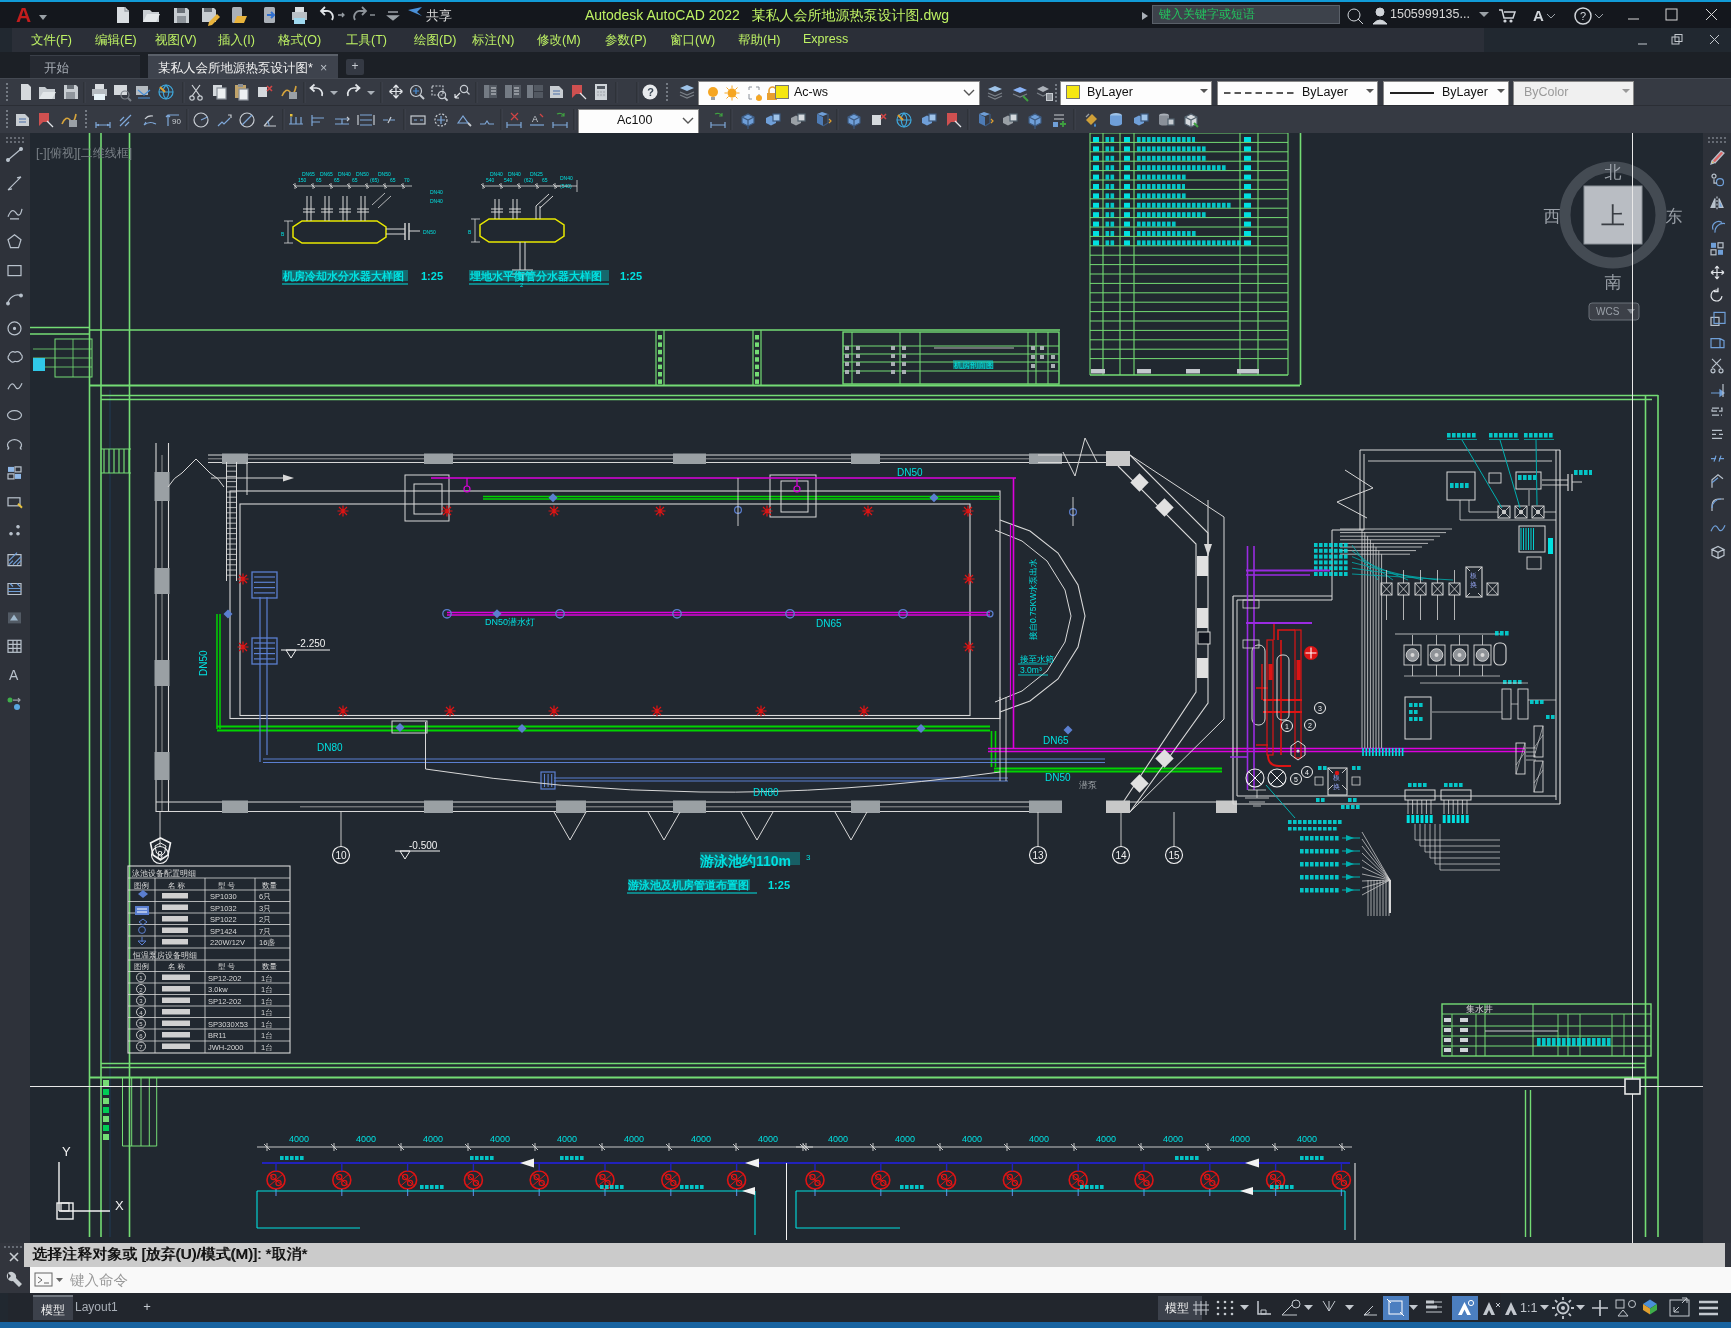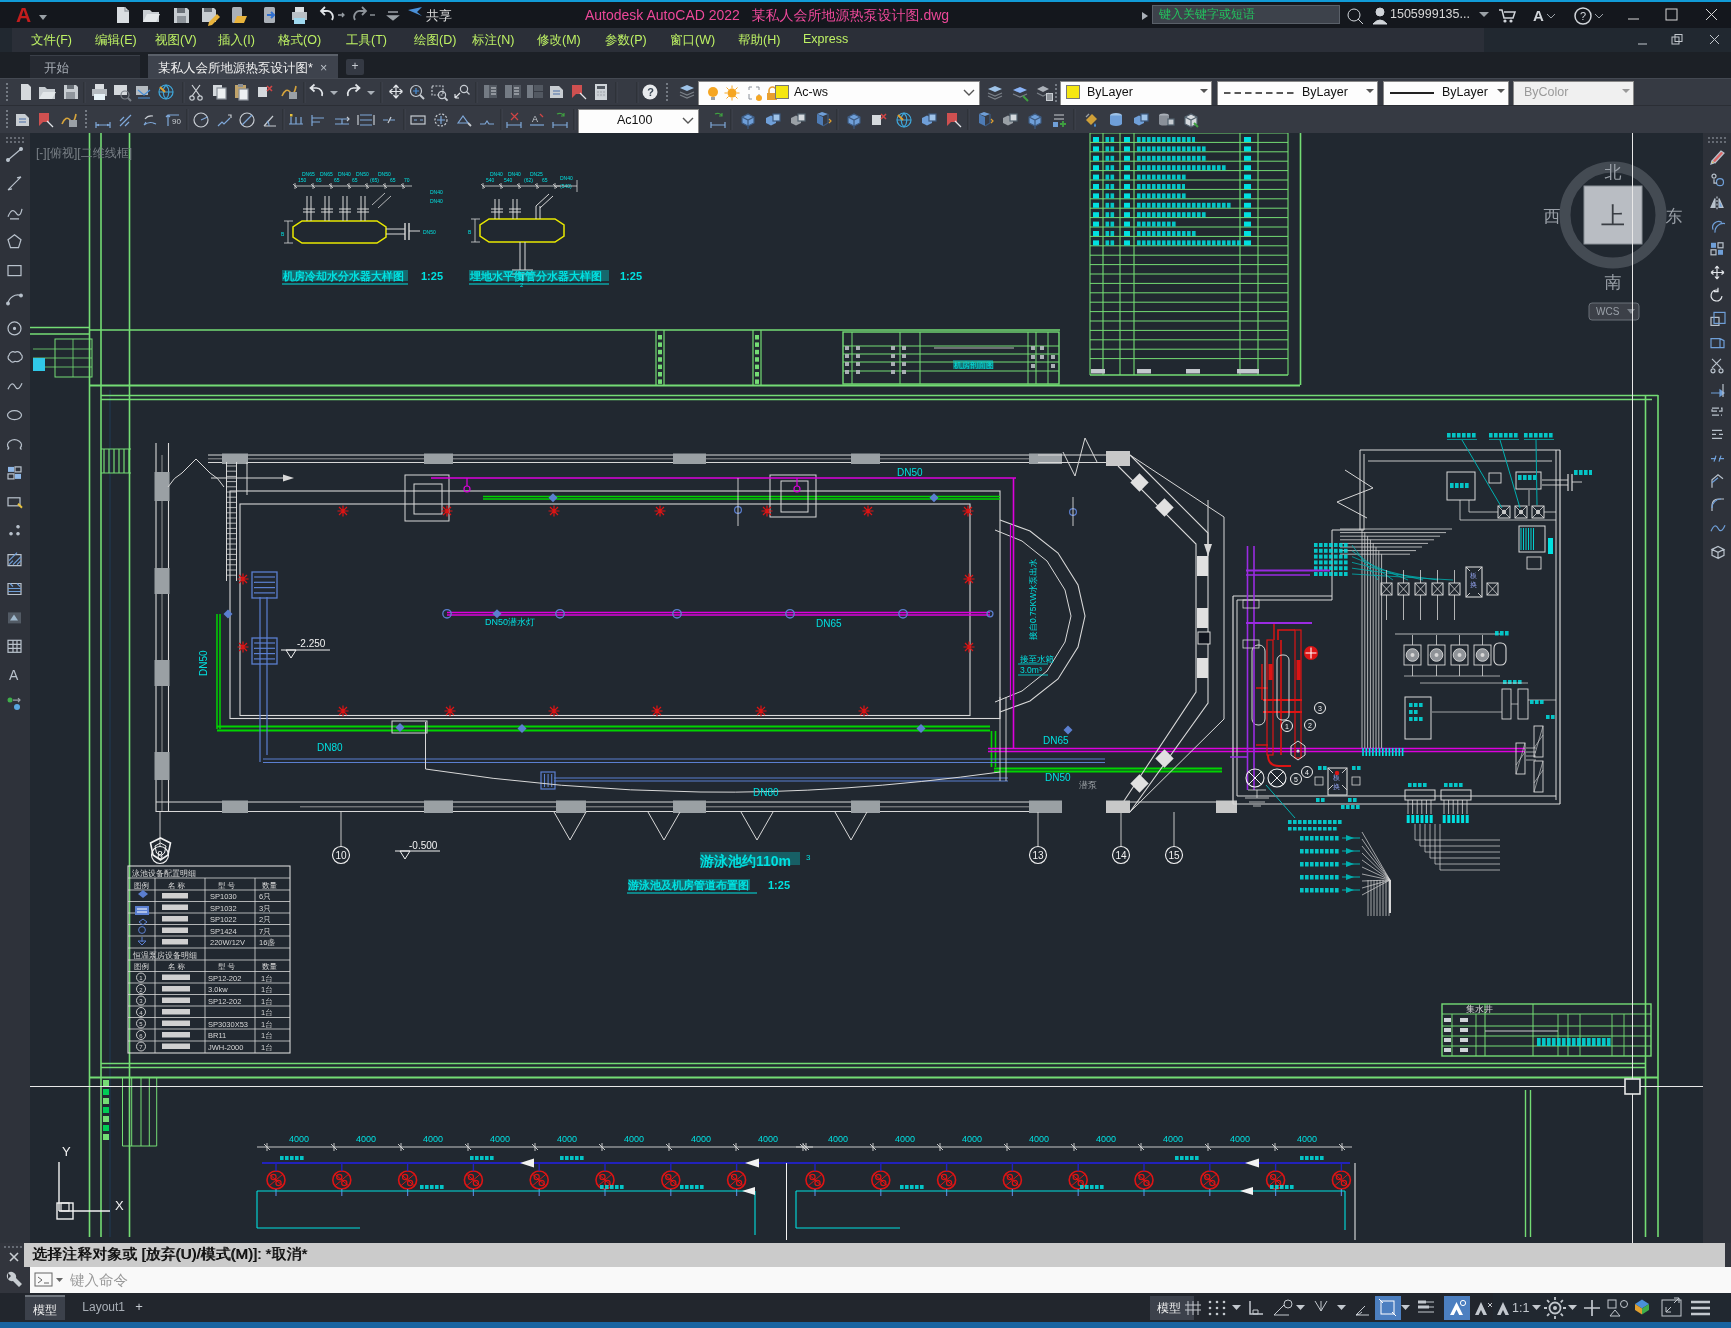--- a/index.html
+++ b/index.html
@@ -8,21 +8,21 @@
 #titlebar{left:0;top:2px;width:1731px;height:26px;background:#14171d;color:#e6e6e6}
 #menubar{left:12px;top:28px;width:1472px;height:24px;background:#2b2f38;color:#bef264;font-size:12.5px}
 .mi{position:absolute;top:4px}
 #tabbar{left:0;top:52px;width:1731px;height:42px;background:#1c2026}
 #tb1{left:0;top:78px;width:1731px;height:27px;background:#363a43;border-top:1px solid #444952}
 #tb2{left:0;top:105px;width:1731px;height:28px;background:#363a43;border-top:1px solid #2b2e35}
 #lpal{left:0;top:133px;width:30px;height:1110px;background:#2e323a}
 #rpal{left:1703px;top:133px;width:28px;height:1110px;background:#2e323a}
 #cmdhist{left:0;top:1243px;width:1731px;height:24px;background:#32353d}
 #cmdin{left:0;top:1267px;width:1731px;height:26px;background:#32353d}
-#botbar{left:0;top:1293px;width:1493px;height:29px;background:#22262d}
+#botbar{left:8px;top:1293px;width:1493px;height:29px;background:#22262d}
 #botedge{left:0;top:1322px;width:1731px;height:6px;background:#1863a0}
 .combo{position:absolute;height:40px;background:#fdfdfd;border:1px solid #888;color:#111;
  font-size:12.5px;line-height:20px}
 .combo .car{position:absolute;right:3px;top:7px;width:0;height:0;border:4px solid transparent;
  border-top-color:#555;border-bottom:none}
 </style></head><body>
 <div id="topline" class="abs"></div>
 <div id="titlebar" class="abs">
     <svg class="abs" style="left:6px;top:1px" width="44" height="24">
       <text x="10" y="19" font-size="21" font-weight="bold" fill="#c21d1d">A</text>
@@ -67,21 +67,21 @@
       <g transform="translate(352,4)" fill="none" stroke="#ccd1d6" stroke-width="1.3">
         <path d="M3 14 a6 6 0 0 1 6 -9 l4 0 m-3 -4 l4 4 -4 4" stroke="#8d939a" stroke-width="1.8"></path>
         <path d="M18 9 l5 0" stroke="#9aa0a6"></path>
       </g>
       <g transform="translate(386,4)" fill="none" stroke="#ccd1d6" stroke-width="1.3">
         <path d="M2 6 h10 m-10 4 l5 4 5 -4 z" fill="#9aa0a6" stroke="#9aa0a6"></path>
       </g>
       <path d="M408 8 l14 -3 -5 5 5 4 z" fill="#4a90d9"></path>
       <text x="426" y="18" font-size="13" fill="#dcdcdc">共享</text>
     </svg>
-    <div class="abs" style="left:585px;top:5px;font-size:14px;color:#ec4899">Autodesk AutoCAD 2022&nbsp;&nbsp; 某私人会所地源热泵设计图.dwg</div>
+    <div class="abs" style="left:585px;top:5px;font-size:14px;color:#bef264">Autodesk AutoCAD 2022&nbsp;&nbsp; 某私人会所地源热泵设计图.dwg</div>
     <div class="abs" style="left:1152px;top:3px;width:188px;height:19px;background:#3d424b;border:1px solid #5a6069;color:#22c55e;font-size:12px;line-height:17px;padding-left:6px">键入关键字或短语</div>
     <svg class="abs" style="left:1140px;top:6px" width="12" height="14">
       <path d="M2 4 l6 4 -6 4 z" fill="#aab0b8"></path>
     </svg>
     <svg class="abs" style="left:1344px;top:4px" width="380" height="20" fill="none" stroke="#d0d4d9">
       <circle cx="10" cy="9" r="6"></circle>
       <path d="M14 13 l5 5"></path>
       <circle cx="36" cy="6" r="4" fill="#d0d4d9"></circle>
       <path d="M29 18 q7 -8 14 0 z" fill="#d0d4d9"></path>
     </svg>
@@ -2288,21 +2288,21 @@
     <div class="abs" style="left:30px;top:0;width:1701px;height:26px;background:#f9f9f9"></div>
     <svg class="abs" style="left:34px;top:4px" width="30" height="18">
       <rect x="1" y="2" width="17" height="13" fill="none" stroke="#666"></rect>
       <path d="M4 6 l4 3 -4 3 M10 12 h5" stroke="#666" fill="none"></path>
       <path d="M22 7 l3.5 4 3.5 -4 z" fill="#666"></path>
     </svg>
     <div class="abs" style="left:70px;top:4px;color:#9a9a9a;font-size:14.5px">键入命令</div>
   </div>
 <div id="botbar" class="abs">
     <div class="abs" style="left:25px;top:2px;width:40px;height:25px;background:#3c414b;color:#ececec;font-size:12px;text-align:center;padding-top:5px;border-top:2px solid #71777f">模型</div>
-    <div class="abs" style="left:67px;top:2px;width:58px;height:25px;color:#a9afb7;font-size:12px;text-align:right;padding-top:5px">Layout1</div>
+    <div class="abs" style="left:67px;top:2px;width:58px;height:25px;color:#a9afb7;font-size:12px;text-align:left;padding-top:5px">Layout1</div>
     <div class="abs" style="left:130px;top:6px;width:18px;height:16px;color:#c5cad0;font-size:13px;text-align:center">+</div>
     <svg class="abs" style="left:1140px;top:0" width="591" height="29">
       <rect x="10" y="3" width="44" height="24" fill="#3c414b"></rect>
       <text x="17" y="19" font-size="12" fill="#ececec">模型</text>
       <g stroke="#c3c8ce">
         <path d="M48 8 v14 M53 8 v14 M58 8 v14 M45 12 h16 M45 17 h16"></path>
       </g>
       <g fill="#c3c8ce">
         <circle cx="70" cy="9" r="1.3"></circle>
         <circle cx="70" cy="15" r="1.3"></circle>

